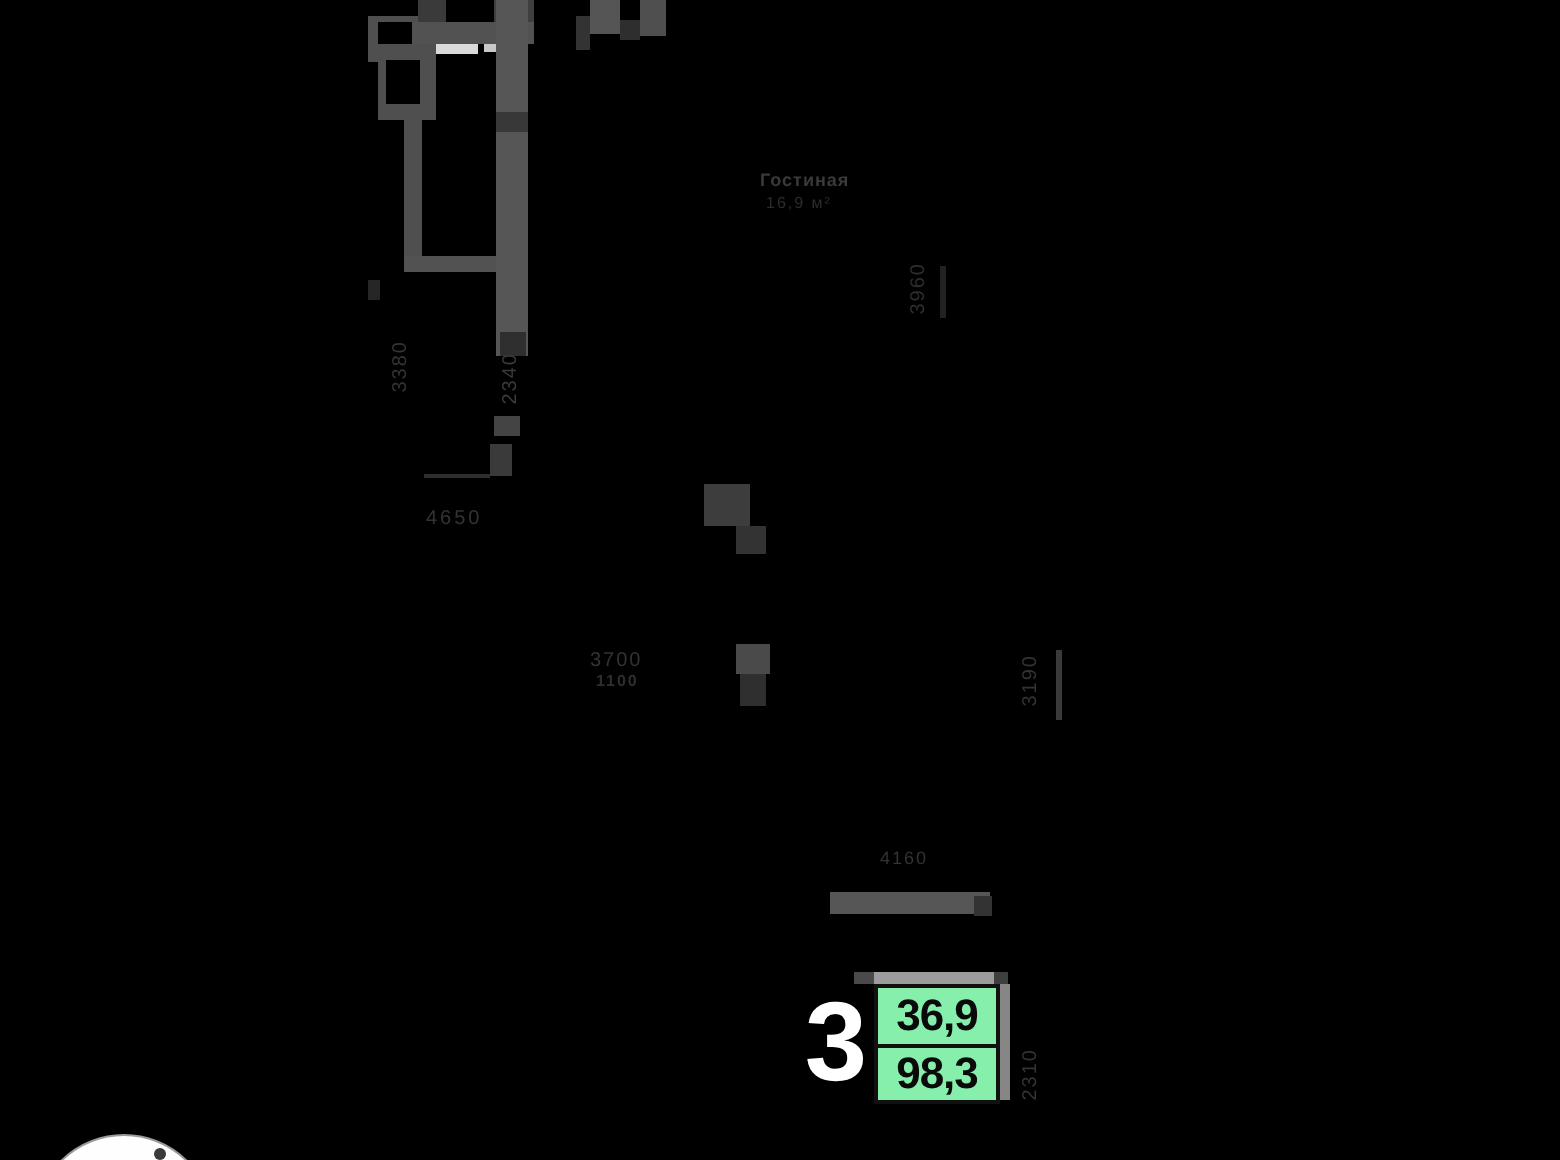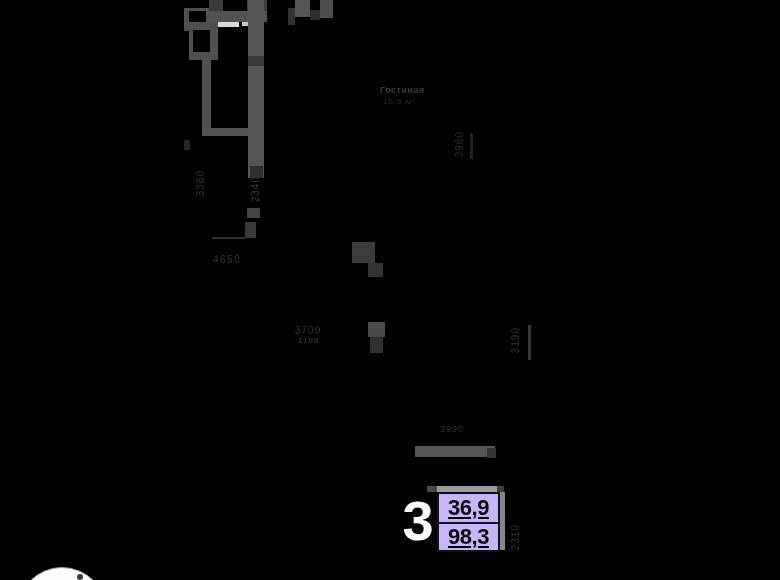--- a/index.html
+++ b/index.html
@@ -14,21 +14,21 @@
     writing-mode:vertical-rl; transform:rotate(180deg);
     font-family:"Liberation Sans", sans-serif;
   }
   
   #badge-rooms {
     position:absolute; left:400px; top:492px; width:36px; height:58px;
     color:#fff; font-size:56px; font-weight:bold; line-height:58px; text-align:center;
   }
   #area-box {
     position:absolute; left:437px; top:492px; width:59px; height:56px;
-    background:#c4b5fd; border:2px solid #111;text-decoration:underline;
+    background:#86efac; border:2px solid #111;
   }
   .area-row {
     width:100%; height:28px; display:flex; align-items:center; justify-content:center;
     color:#0a0a0a; font-size:22px; font-weight:bold; letter-spacing:-0.5px;
   }
   .area-row + .area-row { border-top:2px solid #111; height:26px; }
   
   #logo-circle {
     position:absolute; left:17px; top:567px; width:88px; height:88px;
     background:#fefefe; border:1px solid #9a9a9a; border-radius:50%;
@@ -81,21 +81,21 @@
 
   <span class="vtxt" style="left:195px;top:170px;font-size:10px;color:#333;letter-spacing:1px;">3380</span>
   <span class="vtxt" style="left:250px;top:176px;font-size:10px;color:#3a3a3a;letter-spacing:1px;">2340</span>
   <span class="txt" style="left:213px;top:225px;font-size:10px;color:#333;letter-spacing:1.5px;margin-top:29px;">4650</span>
   <span class="vtxt" style="left:454px;top:131px;font-size:10px;color:#2e2e2e;letter-spacing:1px;">3960</span>
   <span class="txt" style="left:380px;top:85px;font-size:9px;font-weight:bold;color:#3a3a3a;letter-spacing:0.5px;">Гостиная</span>
   <span class="txt" style="left:383px;top:97px;font-size:8px;color:#2c2c2c;letter-spacing:1px;">16,9 м²</span>
   <span class="txt" style="left:295px;top:325px;font-size:10px;color:#333;letter-spacing:1px;">3700</span>
   <span class="txt" style="left:298px;top:336px;font-size:8px;color:#2e2e2e;letter-spacing:1px;font-weight:bold;">1100</span>
   <span class="vtxt" style="left:510px;top:327px;font-size:10px;color:#333;letter-spacing:1px;">3190</span>
-  <span class="txt" style="left:440px;top:424px;font-size:9px;color:#333;letter-spacing:1px;">3990</span>
+  <span class="txt" style="left:440px;top:424px;font-size:9px;color:#333;letter-spacing:1px;">4160</span>
   <span class="vtxt" style="left:510px;top:524px;font-size:10px;color:#333;letter-spacing:1px;">2310</span>
 
   <div class="rect" style="left:427px;top:486px;width:10px;height:6px;background:#4a4a4a;"></div>
   <div class="rect" style="left:437px;top:486px;width:62px;height:6px;background:#9c9c9c;"></div>
   <div class="rect" style="left:497px;top:486px;width:7px;height:7px;background:#3f3f3f;"></div>
   <div class="rect" style="left:500px;top:492px;width:5px;height:58px;background:#868686;"></div>
 
   <div id="badge-rooms">3</div>
   <div id="area-box">
     <div class="area-row">36,9</div>

